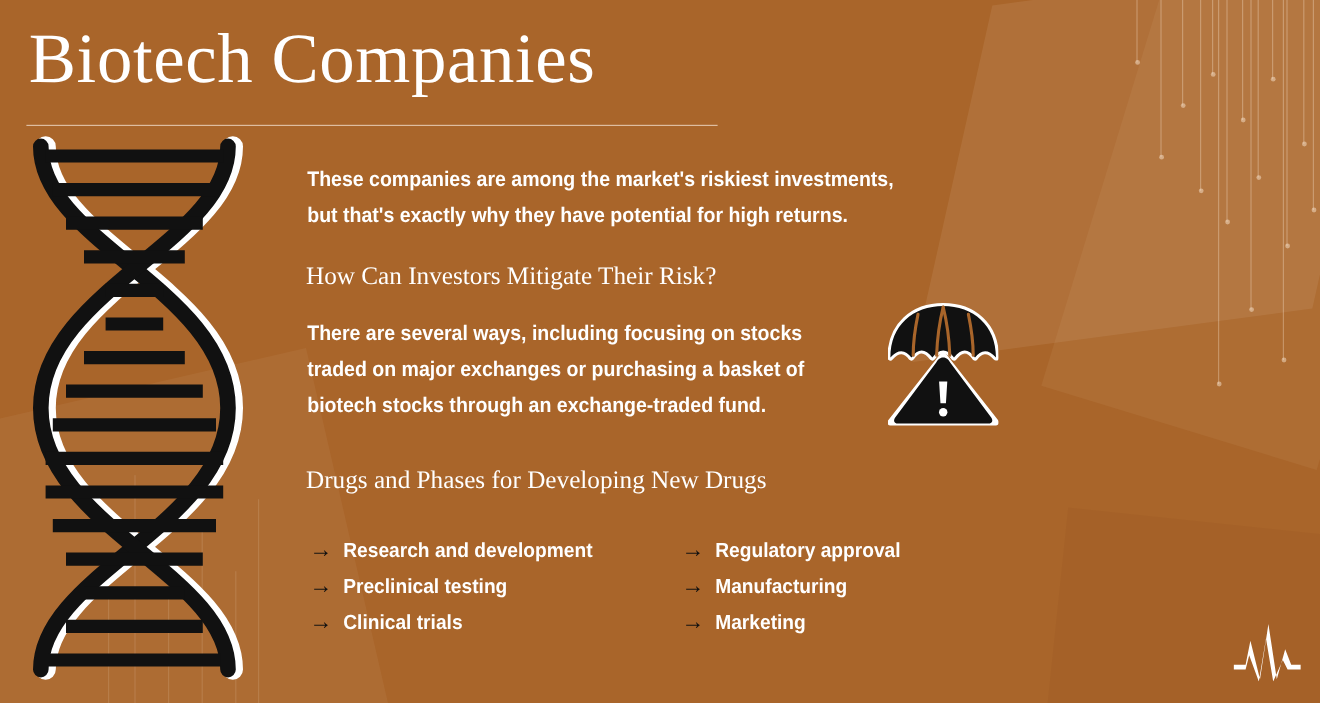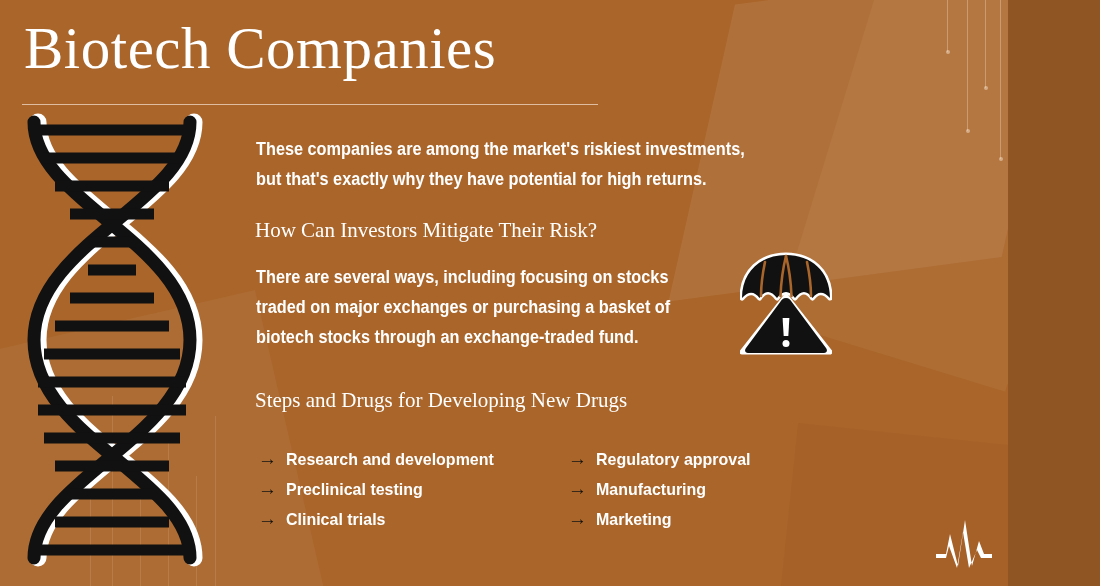--- a/index.html
+++ b/index.html
@@ -5,21 +5,21 @@
   html, body {
     margin: 0;
     padding: 0;
     background: #8f5522;
   }
   body {
     font-family: "Liberation Sans", sans-serif;
   }
   #canvas {
     position: relative;
-    width: 1008px;
+    width: 1100px;
     height: 586px;
     overflow: hidden;
     background: #a9652a;
   }
 
   
   .bg-layer {
     position: absolute;
     inset: 0;
     pointer-events: none;
@@ -287,21 +287,21 @@
       </g>
 
       <path d="M46 44 L90 100 L2 100 Z" fill="none" stroke="#ffffff" stroke-width="5" stroke-linejoin="round"></path>
       <path d="M46 46 C49 46, 50.5 48, 51.8 50 L86 96 C88 99, 86.5 101, 84 101 L8 101 C5.5 101, 4 99, 6 96 L40.2 50 C41.5 48, 43 46, 46 46 Z" fill="#111111"></path>
 
       <path d="M42.6 66 L49.4 66 L48.3 84 L43.7 84 Z" fill="#ffffff"></path>
       <circle cx="46" cy="91.5" r="3.5" fill="#ffffff"></circle>
     </svg>
   </div>
 
-  <div class="subhead subhead-steps">Steps and Drugs for Developing New Drugs</div>
+  <div class="subhead subhead-steps">Drugs and Phases for Developing New Drugs</div>
 
   <div class="steps">
     <div class="steps-col">
       <div class="step-item">
         <span class="step-arrow">→</span>
         <span class="step-label">Research and development</span>
       </div>
       <div class="step-item">
         <span class="step-arrow">→</span>
         <span class="step-label">Preclinical testing</span>

